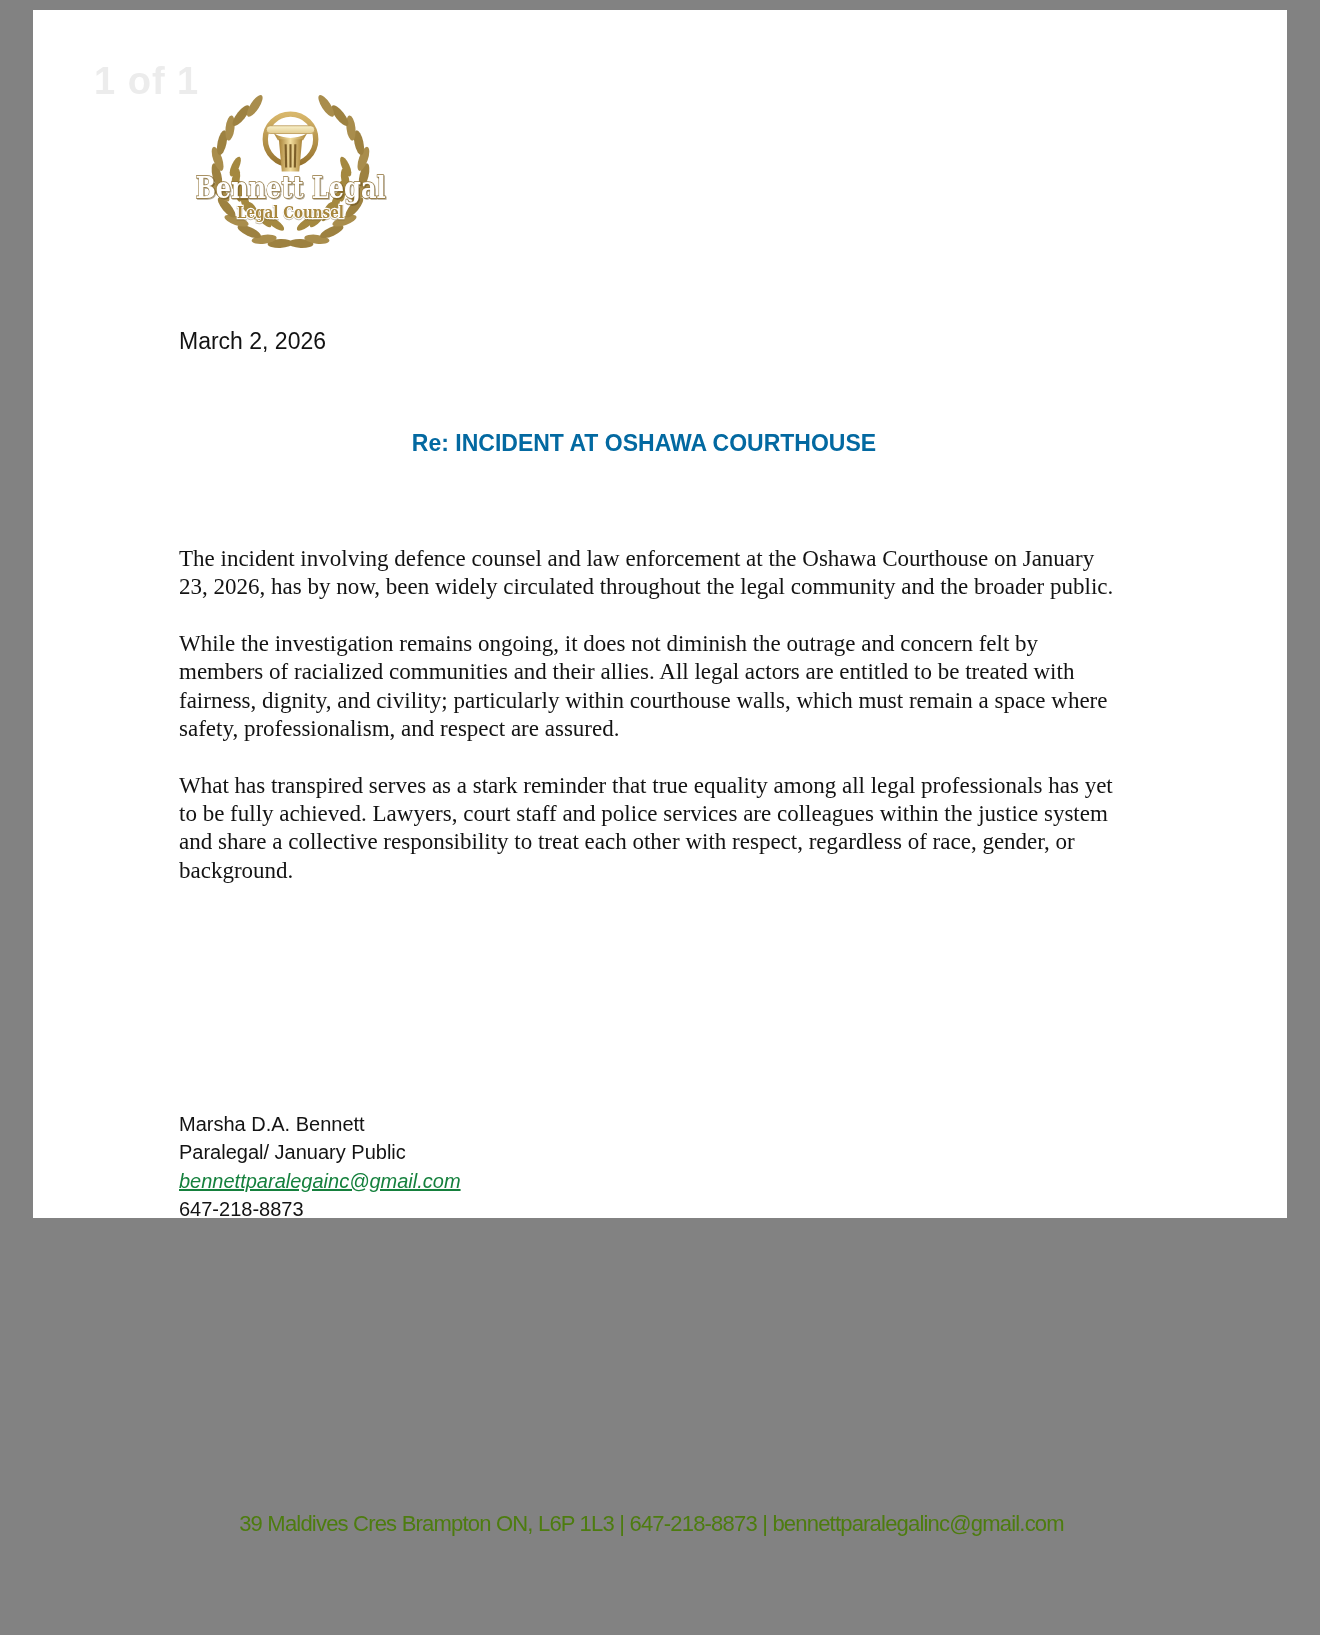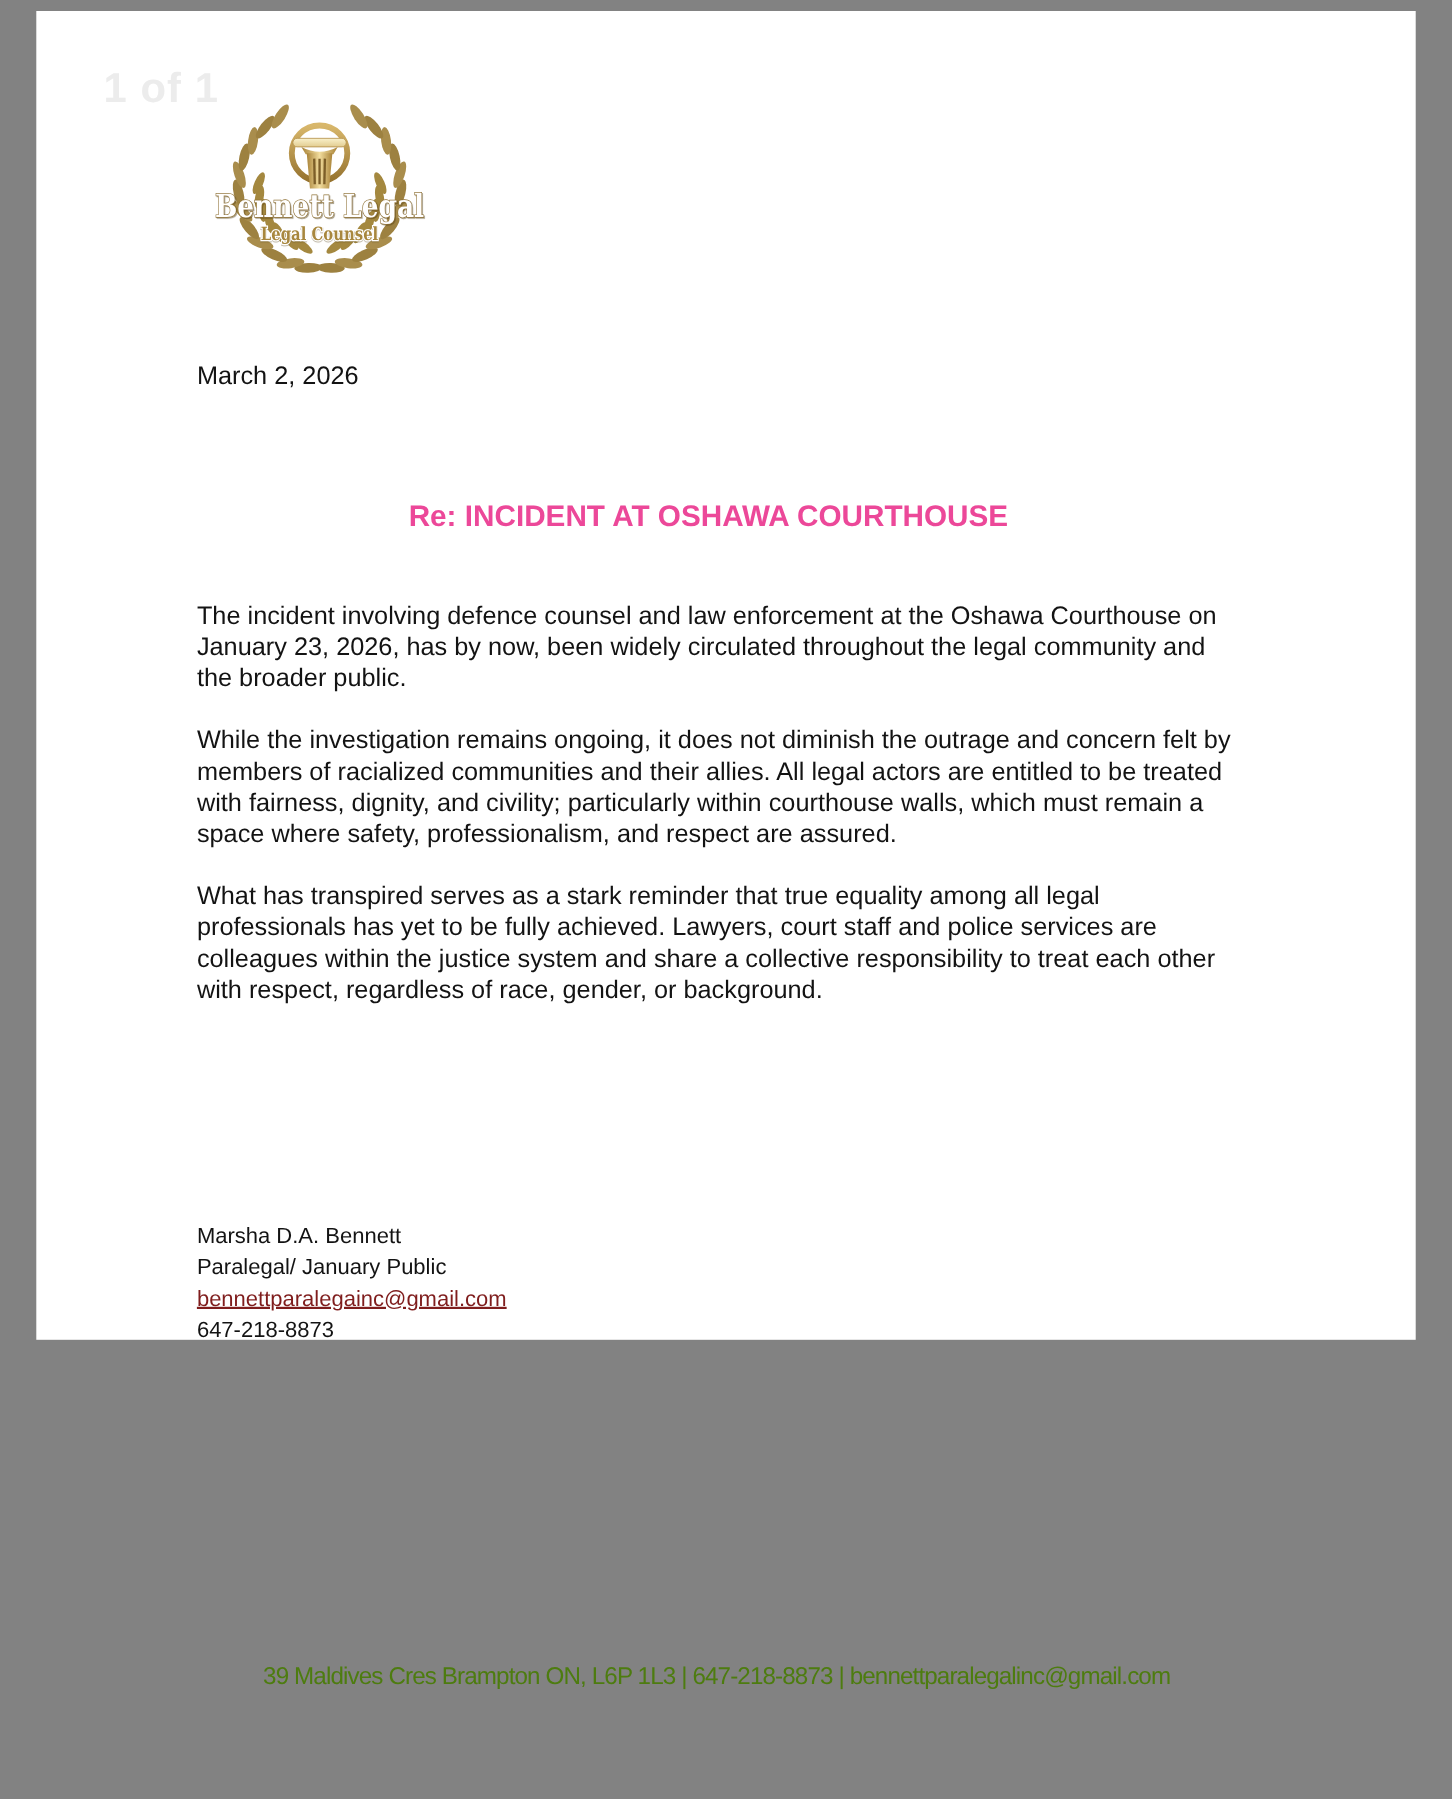--- a/index.html
+++ b/index.html
@@ -20,34 +20,34 @@
     position:absolute;left:61px;top:50px;
     font-size:38px;font-weight:bold;letter-spacing:1px;
     color:#ececec;
   }
   .logo{position:absolute;left:150px;top:75px;width:215px;height:165px;}
   .letter-date{
     position:absolute;left:146px;top:318px;
     font-size:23px;color:#131313;
   }
   .subject-line{
-    position:absolute;left:146px;top:444px;width:930px;
-    text-align:center;font-size:27px;font-weight:bold;color:#ec4899;
+    position:absolute;left:146px;top:420px;width:930px;
+    text-align:center;font-size:23px;font-weight:bold;color:#0369a1;
   }
   .body-block{
     position:absolute;left:146px;top:535px;width:945px;
     font-size:23px;line-height:28.35px;color:#131313;
   }
-  .body-block p{margin:0 0 28.35px 0;}
+  .body-block p{margin:0 0 28.35px 0;font-family:Liberation Serif, serif;}
   .signature{
     position:absolute;left:146px;top:1100px;
     font-size:20px;line-height:28.35px;color:#131313;
   }
   .email-link{
-    color:#7f1d1d;text-decoration:underline;cursor:pointer;
+    color:#15803d;text-decoration:underline;cursor:pointer;font-style:italic;
   }
   .letter-footer{
     position:absolute;left:146px;top:1501px;width:945px;
     text-align:center;font-size:22px;letter-spacing:-0.8px;color:#4d7c0f;
     white-space:nowrap;
   }
 </style>
 </head>
 <body>
 

